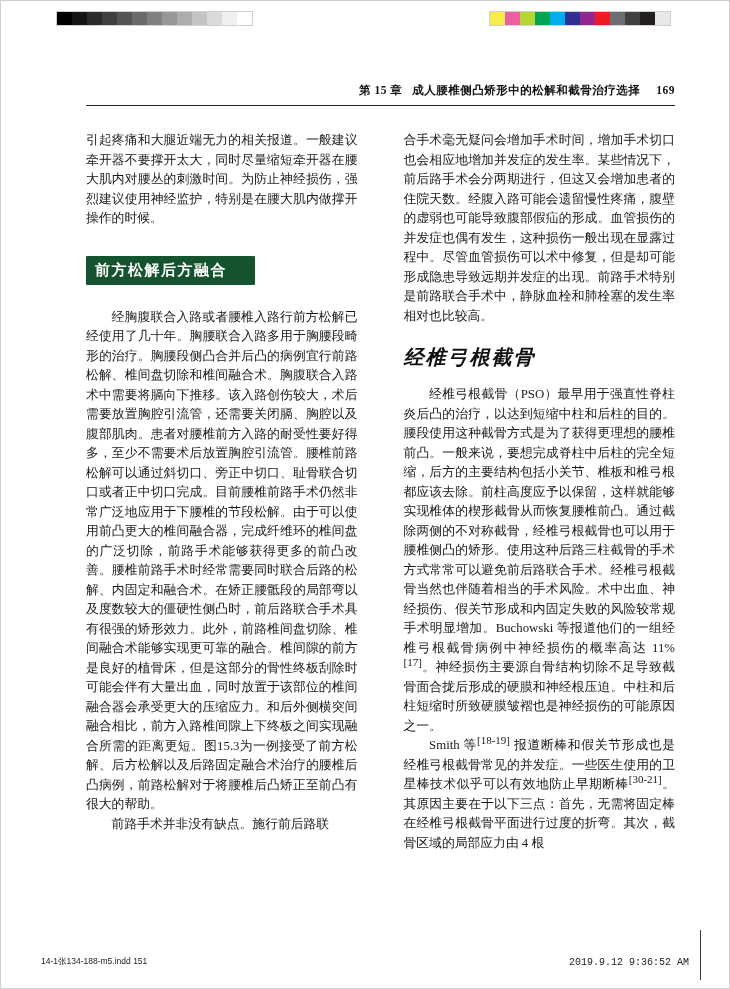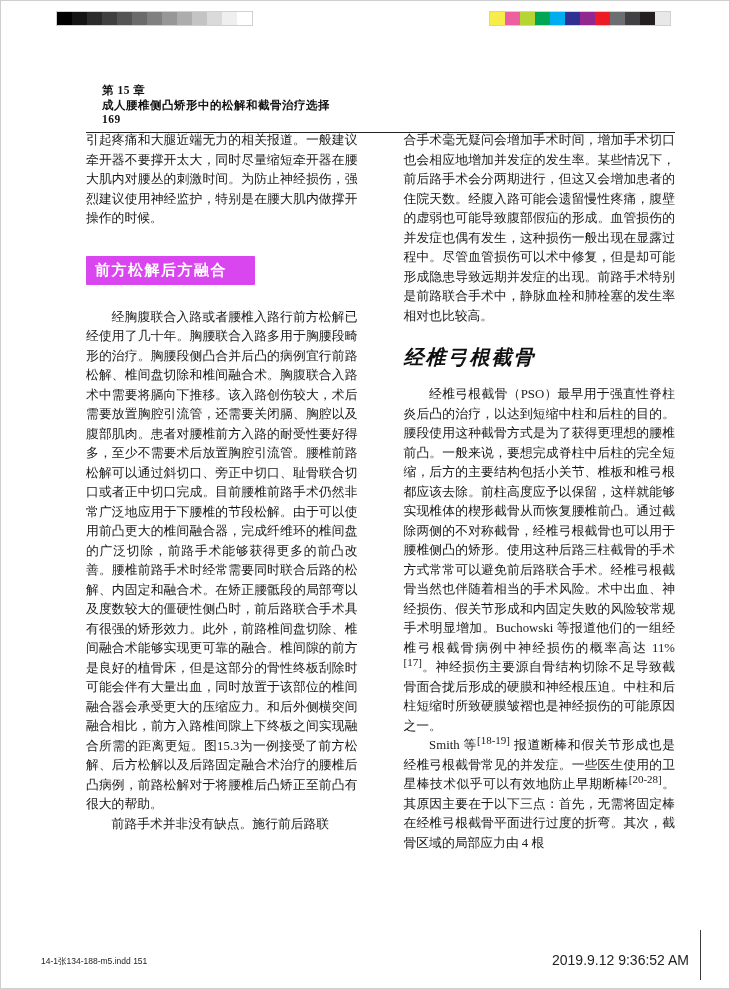--- a/index.html
+++ b/index.html
@@ -20,63 +20,62 @@
   .calib-gray  { left:55px; }
   .calib-color { left:488px; }
 
   
   .header {
     position:absolute; top:82px; left:85px; right:54px;
     display:flex; justify-content:flex-end; align-items:baseline;
     font-size:11.5px; font-weight:bold; color:#111;
     padding-bottom:7px; border-bottom:1.5px solid #222;
     letter-spacing:0.5px;
-    flex-direction:column;
   }
   .header .chapter { margin-right:10px; }
   .header .pagenum { margin-left:16px; }
 
   
   .columns {
     position:absolute; top:130px; left:85px; right:54px; bottom:50px;
     display:flex; gap:46px; overflow:hidden;
   }
   .col { flex:1 1 0; min-width:0; }
   .col p {
     font-size:12.8px; line-height:19.5px; text-align:justify;
     color:#191919;
   }
   .col p.indent { text-indent:2em; }
   sup { font-size:11px; line-height:0; }
 
   .section-bar {
     display:inline-block;
     margin:27px 0 23px 0;
-    background:#d946ef; color:#ffffff;
+    background:#14532d; color:#ffffff;
     font-size:15px; font-weight:bold; letter-spacing:1.5px;
     padding:5px 28px 5px 9px;
     border-radius:1px;
     font-family:"Liberation Sans","DejaVu Sans",sans-serif;
   }
   .subheading {
     margin:18px 0 14px 0;
     font-size:20px; font-weight:bold; font-style:italic;
     letter-spacing:2px; color:#101010;
   }
 
   
   .foot-left {
     position:absolute; left:40px; bottom:20px;
     font-size:8.5px; color:#222;
     font-family:"Liberation Sans","DejaVu Sans",sans-serif;
   }
   .foot-right {
     position:absolute; right:40px; bottom:20px;
-    font-size:14px; color:#222;
-    font-family:Liberation Sans, sans-serif;
+    font-size:10px; color:#222;
+    font-family:Liberation Mono, monospace;
   }
   .crop-right {
     position:absolute; right:28px; bottom:8px;
     width:1px; height:50px; background:#3a3a3a;
   }
 </style>
 </head>
 <body>
 
 <div class="page">
@@ -126,21 +125,21 @@
         <span>前方松解后方融合</span>
       </div>
       <p class="indent">经胸腹联合入路或者腰椎入路行前方松解已经使用了几十年。胸腰联合入路多用于胸腰段畸形的治疗。胸腰段侧凸合并后凸的病例宜行前路松解、椎间盘切除和椎间融合术。胸腹联合入路术中需要将膈向下推移。该入路创伤较大，术后需要放置胸腔引流管，还需要关闭膈、胸腔以及腹部肌肉。患者对腰椎前方入路的耐受性要好得多，至少不需要术后放置胸腔引流管。腰椎前路松解可以通过斜切口、旁正中切口、耻骨联合切口或者正中切口完成。目前腰椎前路手术仍然非常广泛地应用于下腰椎的节段松解。由于可以使用前凸更大的椎间融合器，完成纤维环的椎间盘的广泛切除，前路手术能够获得更多的前凸改善。腰椎前路手术时经常需要同时联合后路的松解、内固定和融合术。在矫正腰骶段的局部弯以及度数较大的僵硬性侧凸时，前后路联合手术具有很强的矫形效力。此外，前路椎间盘切除、椎间融合术能够实现更可靠的融合。椎间隙的前方是良好的植骨床，但是这部分的骨性终板刮除时可能会伴有大量出血，同时放置于该部位的椎间融合器会承受更大的压缩应力。和后外侧横突间融合相比，前方入路椎间隙上下终板之间实现融合所需的距离更短。图15.3为一例接受了前方松解、后方松解以及后路固定融合术治疗的腰椎后凸病例，前路松解对于将腰椎后凸矫正至前凸有很大的帮助。</p>
       <p class="indent">前路手术并非没有缺点。施行前后路联</p>
     </div>
 
     <div class="col">
       <p class="noindent">合手术毫无疑问会增加手术时间，增加手术切口也会相应地增加并发症的发生率。某些情况下，前后路手术会分两期进行，但这又会增加患者的住院天数。经腹入路可能会遗留慢性疼痛，腹壁的虚弱也可能导致腹部假疝的形成。血管损伤的并发症也偶有发生，这种损伤一般出现在显露过程中。尽管血管损伤可以术中修复，但是却可能形成隐患导致远期并发症的出现。前路手术特别是前路联合手术中，静脉血栓和肺栓塞的发生率相对也比较高。</p>
       <h3 class="subheading">经椎弓根截骨</h3>
       <p class="indent">经椎弓根截骨（PSO）最早用于强直性脊柱炎后凸的治疗，以达到短缩中柱和后柱的目的。腰段使用这种截骨方式是为了获得更理想的腰椎前凸。一般来说，要想完成脊柱中后柱的完全短缩，后方的主要结构包括小关节、椎板和椎弓根都应该去除。前柱高度应予以保留，这样就能够实现椎体的楔形截骨从而恢复腰椎前凸。通过截除两侧的不对称截骨，经椎弓根截骨也可以用于腰椎侧凸的矫形。使用这种后路三柱截骨的手术方式常常可以避免前后路联合手术。经椎弓根截骨当然也伴随着相当的手术风险。术中出血、神经损伤、假关节形成和内固定失败的风险较常规手术明显增加。Buchowski 等报道他们的一组经椎弓根截骨病例中神经损伤的概率高达 11%<sup>[17]</sup>。神经损伤主要源自骨结构切除不足导致截骨面合拢后形成的硬膜和神经根压迫。中柱和后柱短缩时所致硬膜皱褶也是神经损伤的可能原因之一。</p>
-      <p class="indent">Smith 等<sup>[18-19]</sup> 报道断棒和假关节形成也是经椎弓根截骨常见的并发症。一些医生使用的卫星棒技术似乎可以有效地防止早期断棒<sup>[20-28]</sup>。其原因主要在于以下三点：首先，无需将固定棒在经椎弓根截骨平面进行过度的折弯。其次，截骨区域的局部应力由 4 根</p>
+      <p class="indent">Smith 等<sup>[18-19]</sup> 报道断棒和假关节形成也是经椎弓根截骨常见的并发症。一些医生使用的卫星棒技术似乎可以有效地防止早期断棒<sup>[30-21]</sup>。其原因主要在于以下三点：首先，无需将固定棒在经椎弓根截骨平面进行过度的折弯。其次，截骨区域的局部应力由 4 根</p>
     </div>
 
   </div>
 
   <span class="foot-left">14-1张134-188-m5.indd   151</span>
   <span class="foot-right">2019.9.12   9:36:52 AM</span>
   <div class="crop-right"></div>
 
 </div>
 

